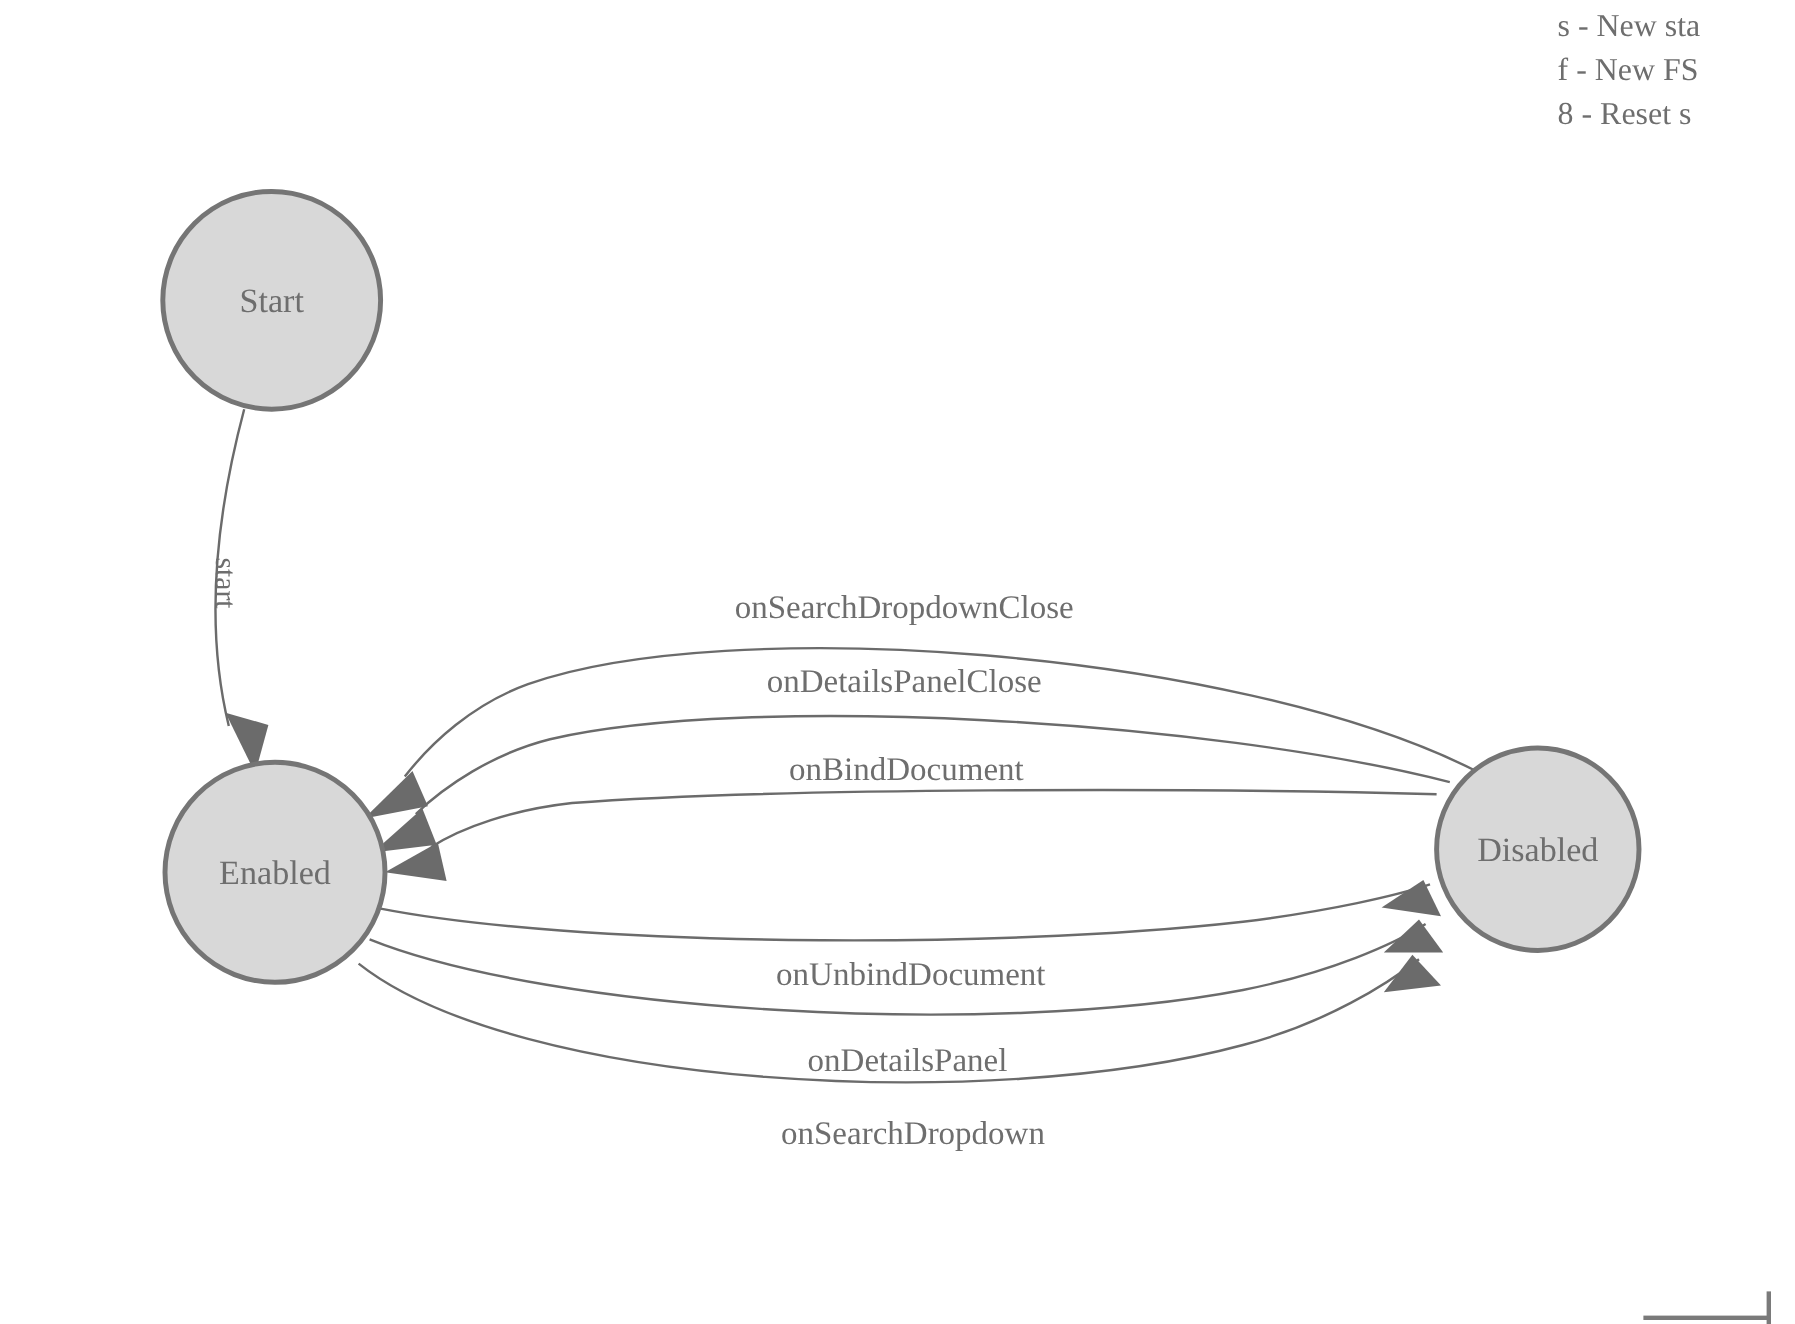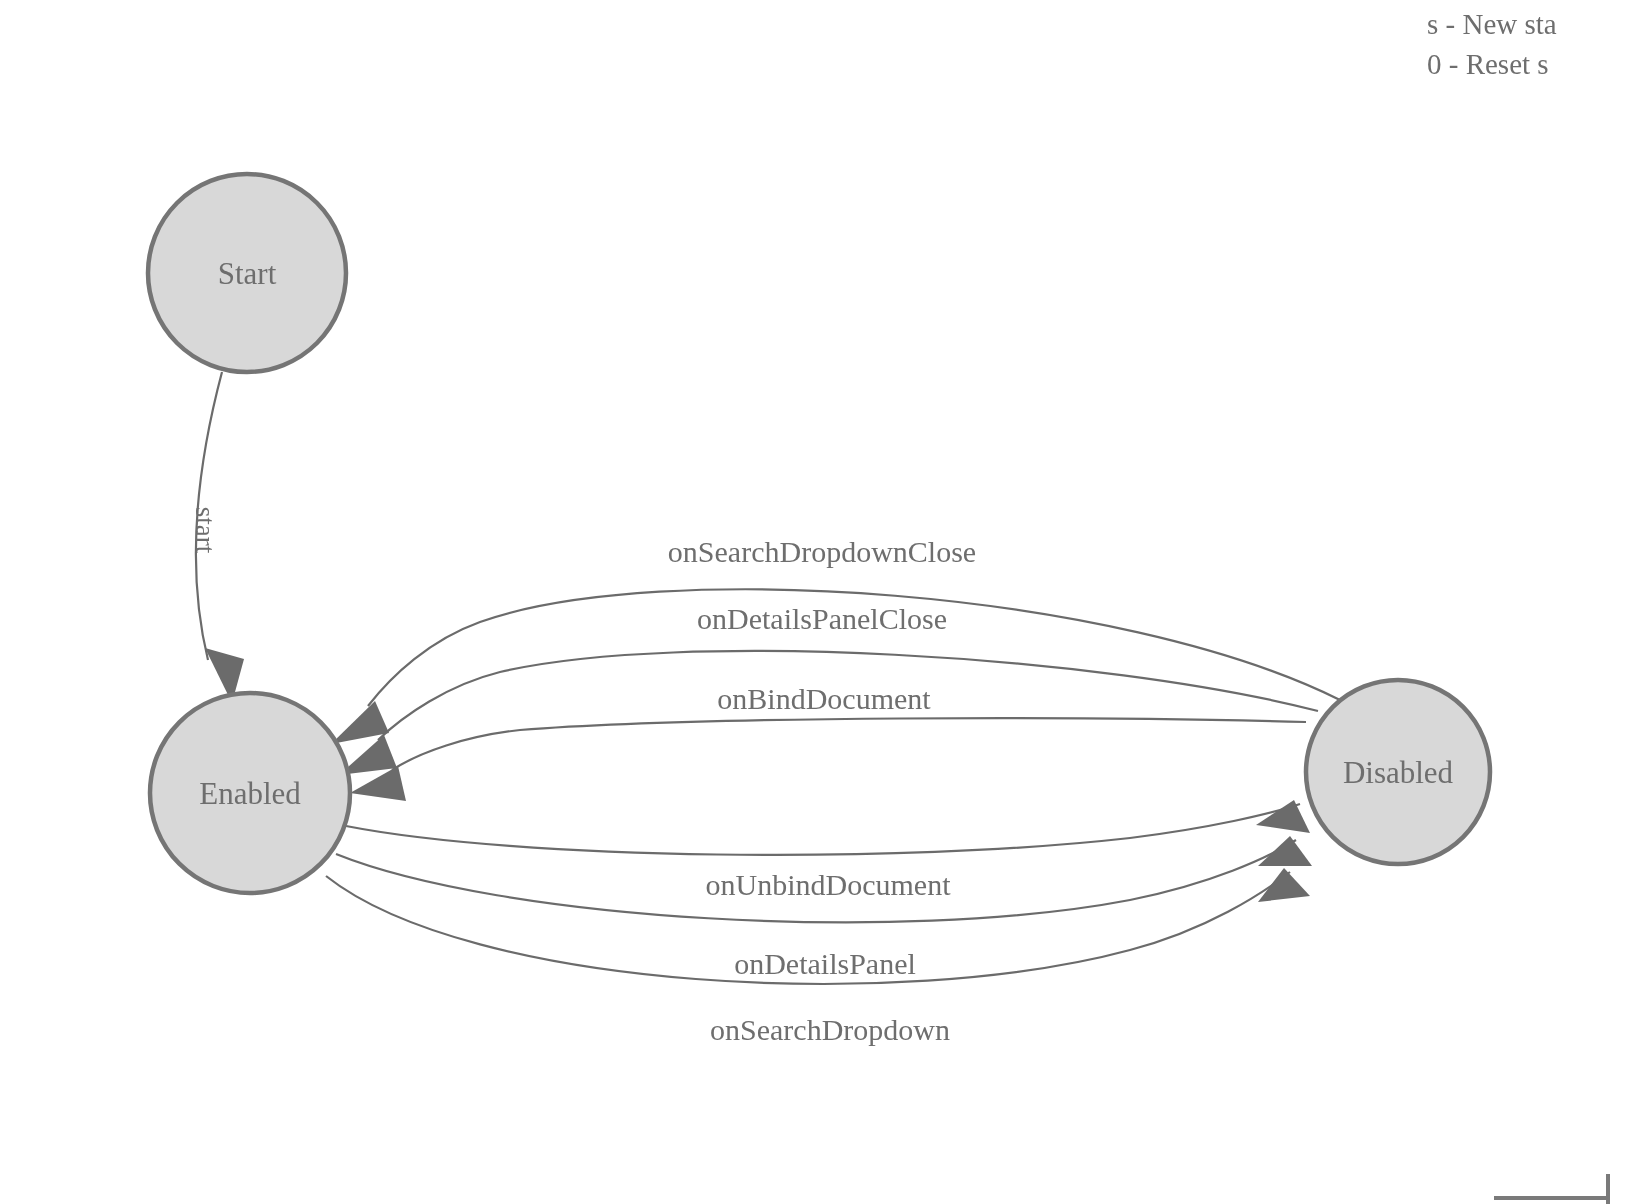--- a/index.html
+++ b/index.html
@@ -53,21 +53,21 @@
     fill: none;
     stroke: #6b6b6b;
     stroke-width: 2.2;
   }
   .arrow-head {
     fill: #6b6b6b;
     stroke: none;
   }
   #legend {
     position: absolute;
-    right: 5px;
+    right: 16px;
     top: 0;
     width: 210px;
     padding-top: 4px;
     overflow: hidden;
     white-space: nowrap;
   }
   .legend-line {
     font-family: "Liberation Serif", "DejaVu Serif", serif;
     font-size: 29px;
     line-height: 40px;
@@ -161,21 +161,22 @@
 
     <g>
       <circle class="state-circle" cx="1398" cy="772" r="92"></circle>
       <text class="state-label" x="1398" y="783" text-anchor="middle">Disabled</text>
     </g>
 
   </svg>
 
   <div id="legend">
     <div class="legend-line">s - New sta</div>
-    <div class="legend-line">0 - Reset s</div>
+    <div class="legend-line">f - New FS</div>
+    <div class="legend-line">8 - Reset s</div>
   </div>
 
   <div id="corner-frame">
     <div class="v-edge"></div>
     <div class="h-edge"></div>
   </div>
 
 </div>
 
 </body></html>

